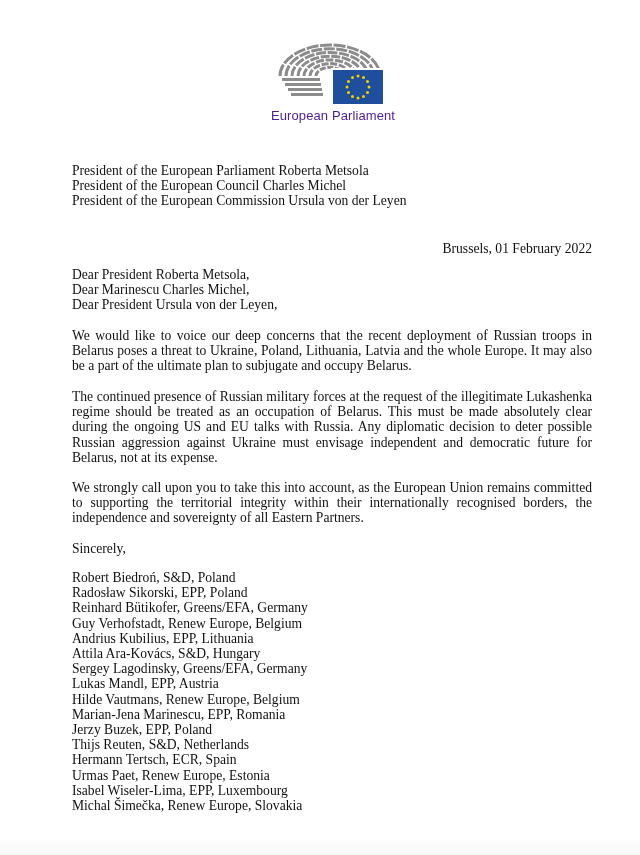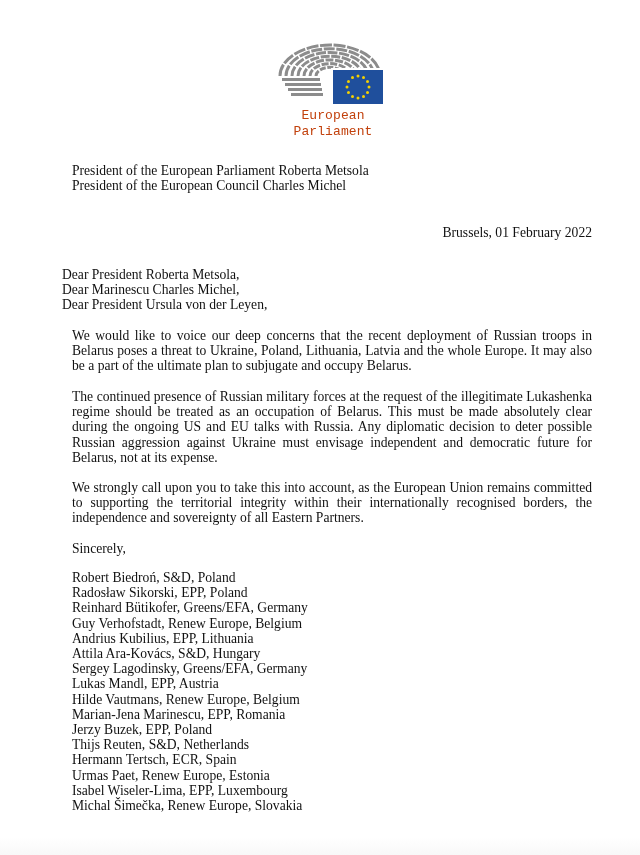--- a/index.html
+++ b/index.html
@@ -7,26 +7,26 @@
     width: 640px; height: 855px; overflow: hidden; position: relative;
     font-family: "Liberation Serif", "DejaVu Serif", serif;
     color: #111111;
     font-size: 13.6px;
     line-height: 15.2px;
   }
   .logo { position: absolute; left: 268px; top: 32px; width: 130px; height: 95px; }
   .logo svg { display: block; }
   .logo-text {
     position: absolute; left: 0; top: 76px; width: 130px; text-align: center;
-    font-family: Liberation Mono, monospace;
-    font-size: 13px; color: #c2410c; letter-spacing: 0.1px; line-height: 16px;
+    font-family: Liberation Sans, sans-serif;
+    font-size: 13px; color: #4c1d95; letter-spacing: 0.1px; line-height: 16px;
   }
   .addressees { position: absolute; left: 72px; top: 163px; width: 530px; }
-  .date { position: absolute; right: 48px; top: 225px; text-align: left; }
-  .salutations { position: absolute; left: 62px; top: 267px; width: 530px; }
+  .date { position: absolute; right: 48px; top: 241px; text-align: left; }
+  .salutations { position: absolute; left: 72px; top: 267px; width: 530px; }
   .paragraph { position: absolute; left: 72px; width: 520px; text-align: justify; }
   .p1 { top: 328px; }
   .p2 { top: 389px; }
   .p3 { top: 480px; }
   .closing { position: absolute; left: 72px; top: 541px; }
   .signatories { position: absolute; left: 72px; top: 570px; width: 400px; }
   .line { display: block; white-space: nowrap; }
   .fade {
     position: absolute; left: 0; right: 0; bottom: 0; height: 18px;
     background: linear-gradient(to bottom, rgba(255,255,255,0) 0%, rgba(235,235,235,0.35) 100%);
@@ -62,20 +62,21 @@
       <circle cx="90.00" cy="44.00" r="1.5" fill="#f5d100"></circle>
       <circle cx="95.50" cy="45.47" r="1.5" fill="#f5d100"></circle>
       <circle cx="99.53" cy="49.50" r="1.5" fill="#f5d100"></circle>
     </svg>
   <div class="logo-text">European Parliament</div>
 </div>
 
 <div class="addressees">
   <span class="line">President of the European Parliament Roberta Metsola</span>
   <span class="line">President of the European Council Charles Michel</span>
+  <span class="line">President of the European Commission Ursula von der Leyen</span>
 </div>
 
 <div class="date">Brussels, 01 February 2022</div>
 
 <div class="salutations">
   <span class="line">Dear President Roberta Metsola,</span>
   <span class="line">Dear Marinescu Charles Michel,</span>
   <span class="line">Dear President Ursula von der Leyen,</span>
 </div>
 

